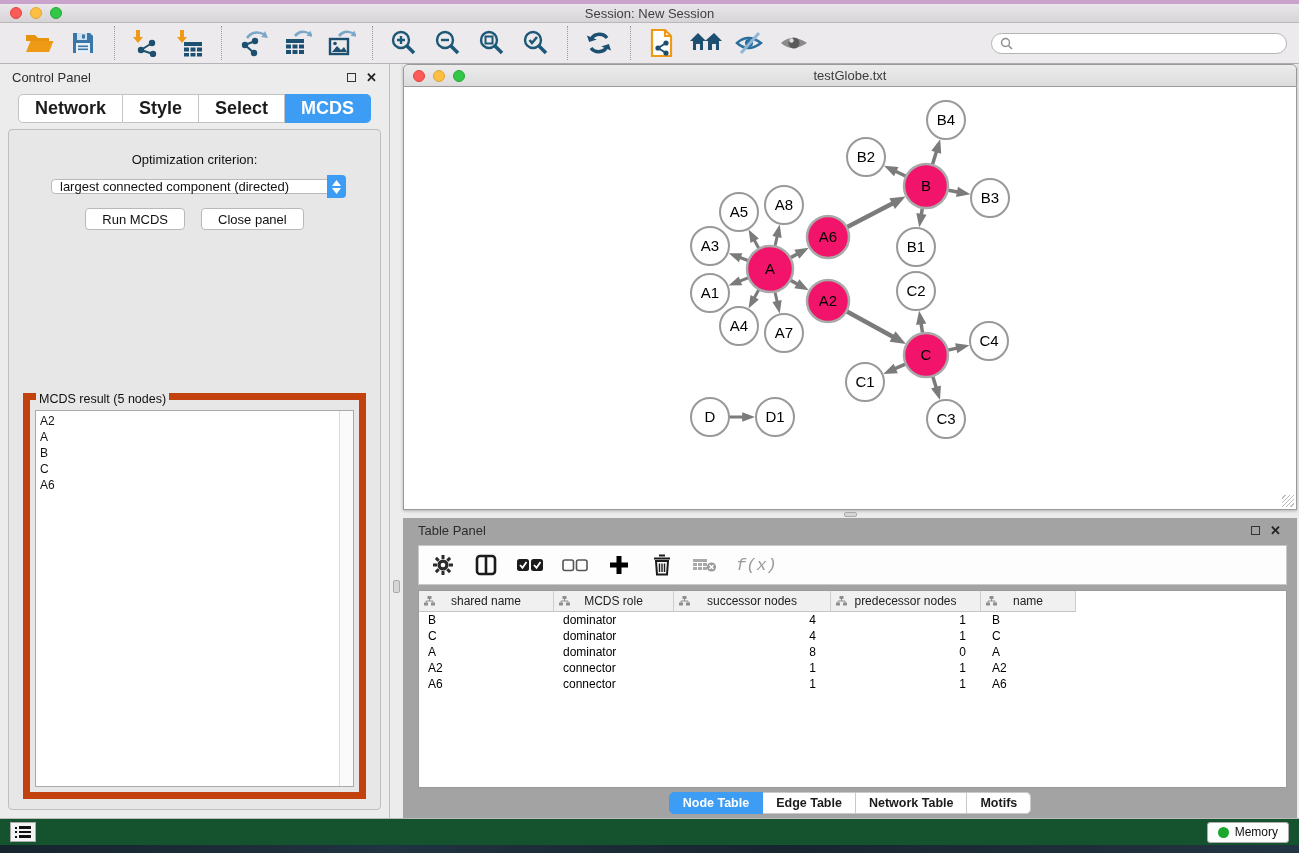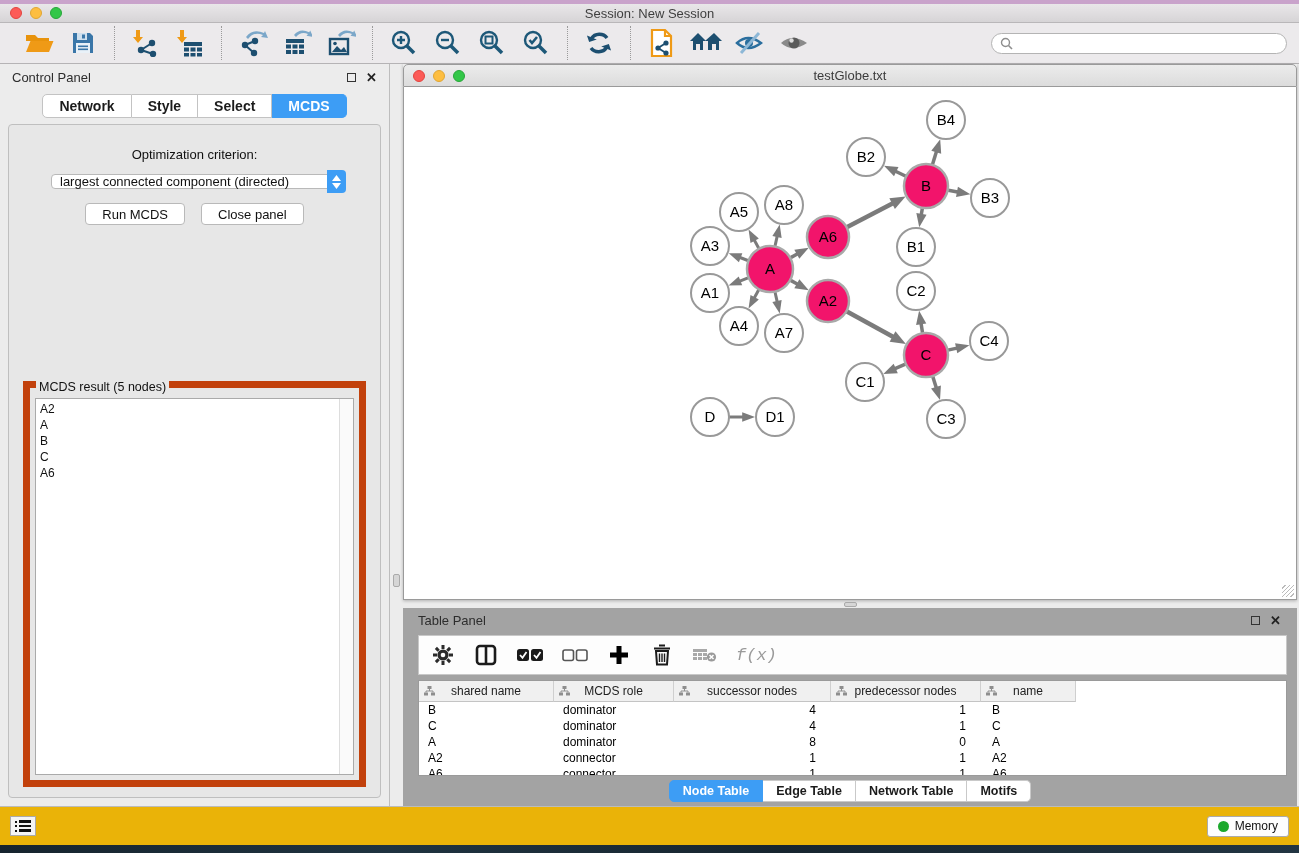--- a/index.html
+++ b/index.html
@@ -32,21 +32,21 @@
   .main { flex:1; display:flex; min-height:0; background:#ececec; }
 
   
   .control-panel { width:390px; border-right:1px solid #bdbdbd; display:flex; flex-direction:column; background:#ececec; }
   .panel-head { height:27px; display:flex; align-items:center; padding:0 12px; }
   .panel-title { font-size:13px; color:#2d2d2d; }
   .panel-head-btns { margin-left:auto; display:flex; align-items:center; gap:10px; }
   .float-box { width:9px; height:9px; border:1.5px solid #333; background:transparent; display:inline-block; }
   .close-x { font-size:13px; font-weight:bold; color:#222; line-height:9px; }
   .cp-tabs { display:flex; justify-content:center; margin:3px 0 4px 0; }
-  .seg { font-size:14px; font-weight:600; color:#1b1b1b; background:#fff; border:1px solid #c3c3c3; border-left:none; padding:3px 16px; cursor:default; }
+  .seg { font-size:18px; font-weight:600; color:#1b1b1b; background:#fff; border:1px solid #c3c3c3; border-left:none; padding:3px 16px; cursor:default; }
   .seg:first-child { border-left:1px solid #c3c3c3; border-radius:5px 0 0 5px; }
   .seg:last-child { border-radius:0 5px 5px 0; }
   .seg.active { background:#3d9df5; border-color:#3d9df5; color:#fff; }
   .cp-content { flex:1; margin:2px 8px 8px 8px; background:#e7e7e7; border:1px solid #bfbfbf; border-radius:4px; display:flex; flex-direction:column; padding:14px 14px 10px 14px; min-height:0; }
   .opt-label { text-align:center; font-size:13px; color:#111; margin-top:8px; }
   .opt-select { margin:12px 20px 0 28px; height:15px; background:#fff; border:1px solid #b9b9b9; border-radius:4px; display:flex; align-items:center; position:relative; }
   .opt-select .sel-text { flex:1; font-size:13px; color:#111; padding-left:8px; white-space:nowrap; }
   .sel-stepper { width:19px; height:23px; margin:-1px -1px -1px 0; background:#3d9df5; border-radius:0 4px 4px 0; display:flex; flex-direction:column; align-items:center; justify-content:center; gap:2px; }
   .cp-buttons { display:flex; justify-content:center; gap:16px; margin-top:14px; }
   .btn { height:22px; background:#fff; border:1px solid #b9b9b9; border-radius:4px; font-size:13px; color:#111; padding:0 16px; display:flex; align-items:center; cursor:default; }
@@ -55,21 +55,21 @@
   .result-list { flex:1; background:#fff; border:1px solid #aaa; display:flex; min-height:0; }
   .result-items { flex:1; padding:2px 4px; font-size:12px; color:#111; line-height:16px; overflow:hidden; }
   .result-scroll { width:14px; background:#fafafa; border-left:1px solid #ddd; }
 
   
   .splitter { width:13px; display:flex; align-items:center; justify-content:center; background:#ececec; }
   .grip-v { width:7px; height:13px; background:#d6d6d6; border:1px solid #aaa; border-radius:2px; margin-top:290px; }
 
   
   .right-col { flex:1; display:flex; flex-direction:column; min-width:0; padding-right:2px; }
-  .network-window { height:536px; display:flex; flex-direction:column; box-shadow:0 1px 3px rgba(0,0,0,.25); }
+  .network-window { height:446px; display:flex; flex-direction:column; box-shadow:0 1px 3px rgba(0,0,0,.25); }
   .nw-titlebar { height:23px; background:linear-gradient(#ececec,#dcdcdc); border:1px solid #9a9a9a; border-radius:5px 5px 0 0; display:flex; align-items:center; position:relative; }
   .nw-titlebar .lights { margin-left:9px; gap:8px; }
   .nw-title { position:absolute; left:0; right:0; text-align:center; font-size:13px; color:#3c3c3c; }
   .nw-canvas { flex:1; background:#fff; border:1px solid #9a9a9a; border-top:none; position:relative; overflow:hidden; }
   .resize-grip { position:absolute; right:2px; bottom:2px; width:12px; height:12px;
     background:repeating-linear-gradient(135deg, transparent 0 2px, #bbb 2px 3px); }
 
   .h-divider { height:8px; display:flex; align-items:center; justify-content:center; }
   .grip-h { width:13px; height:5px; background:#d6d6d6; border:1px solid #aaa; border-radius:2px; }
 
@@ -91,21 +91,21 @@
   .td.r { justify-content:flex-end; padding-right:15px; }
   .td.name { padding-left:11px; }
 
   .tp-tabs { height:30px; display:flex; align-items:center; justify-content:center; }
   .bt { font-size:12.5px; font-weight:600; color:#1b1b1b; background:#fff; border:1px solid #c9c9c9; border-left:none; padding:3px 13px; cursor:default; }
   .bt:first-child { border-left:1px solid #c9c9c9; border-radius:5px 0 0 5px; }
   .bt:last-child { border-radius:0 5px 5px 0; }
   .bt.active { background:#3d9df5; border-color:#3d9df5; color:#fff; }
 
   
-  .statusbar { height:39px; background:#eab308; border-top:1px solid #bbb; display:flex; align-items:center; padding:0 10px; }
+  .statusbar { height:27px; background:#14532d; border-top:1px solid #bbb; display:flex; align-items:center; padding:0 10px; }
   .list-btn { width:26px; height:20px; background:#f4f4f4; border:1px solid #aaa; display:flex; flex-direction:column; justify-content:center; gap:2px; padding:0 4px; }
   .list-row { display:flex; align-items:center; gap:2px; }
   .list-dot { width:2px; height:2px; background:#111; }
   .list-bar { flex:1; height:2.5px; background:#111; }
   .memory-btn { margin-left:auto; height:21px; background:#fdfdfd; border:1px solid #ababab; border-radius:3px; display:flex; align-items:center; gap:6px; padding:0 10px; font-size:12px; color:#111; }
   .mem-dot { width:11px; height:11px; border-radius:50%; background:#1ca82c; }
 
   .graph-label { font-size:15px; fill:#000; text-anchor:middle; }
 </style>
 </head>

